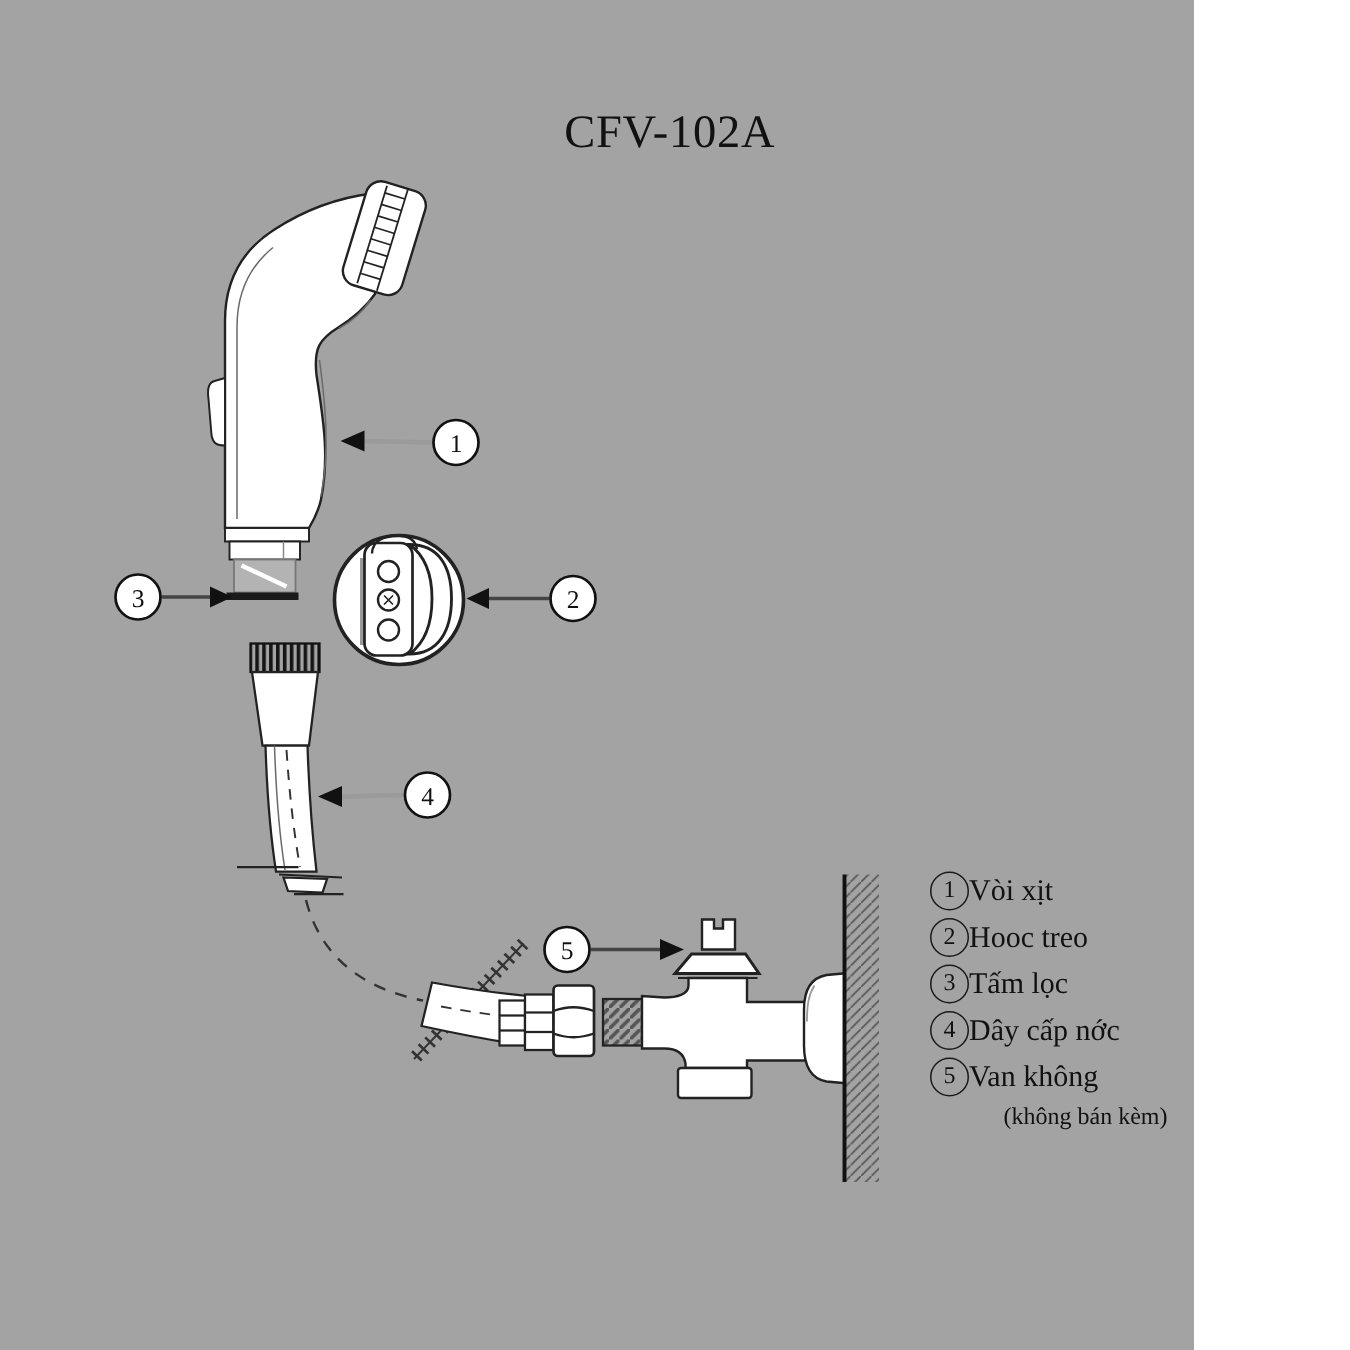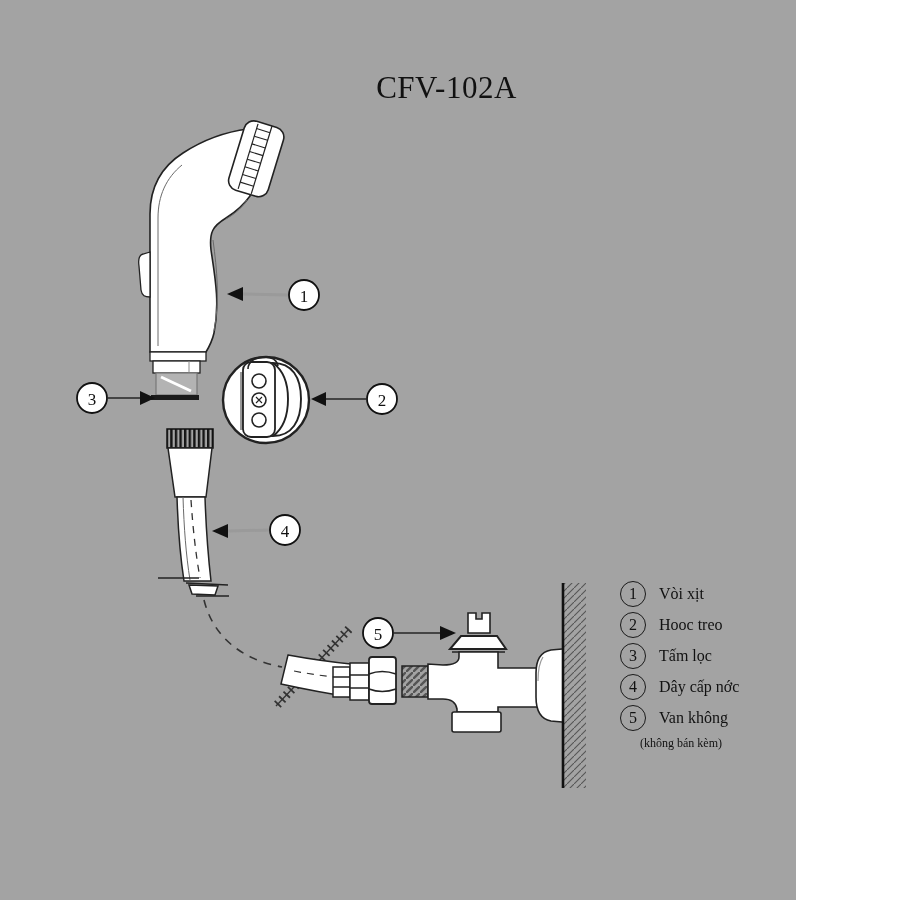--- a/index.html
+++ b/index.html
@@ -13,22 +13,22 @@
   }
   svg.diagram { position:absolute; top:0; left:0; }
   .legend { position:absolute; left:620px; top:581px; }
   .lrow { display:flex; align-items:center; margin-bottom:5px; height:26px; }
   .lcirc {
     box-sizing:border-box; flex:0 0 26px; width:26px; height:26px;
     border:1.7px solid #1a1a1a; border-radius:50%;
     display:flex; align-items:center; justify-content:center;
     font-size:16px; color:#111; line-height:1;
   }
-  .llabel { margin-left:13px; font-size:16px; color:#111; white-space:nowrap; }
-  .lnote  { margin-left:20px; font-size:12px; color:#111; margin-top:1px; white-space:nowrap; }
+  .llabel { font-size:20px; color:#111; white-space:nowrap; }
+  .lnote  { margin-left:49px; font-size:16px; color:#111; margin-top:1px; white-space:nowrap; }
 </style>
 </head>
 <body>
 
 <div class="stage">
 
   <div class="title">CFV-102A</div>
 
   <svg class="diagram" width="900" height="900" viewBox="0 0 900 900">
     <defs>

